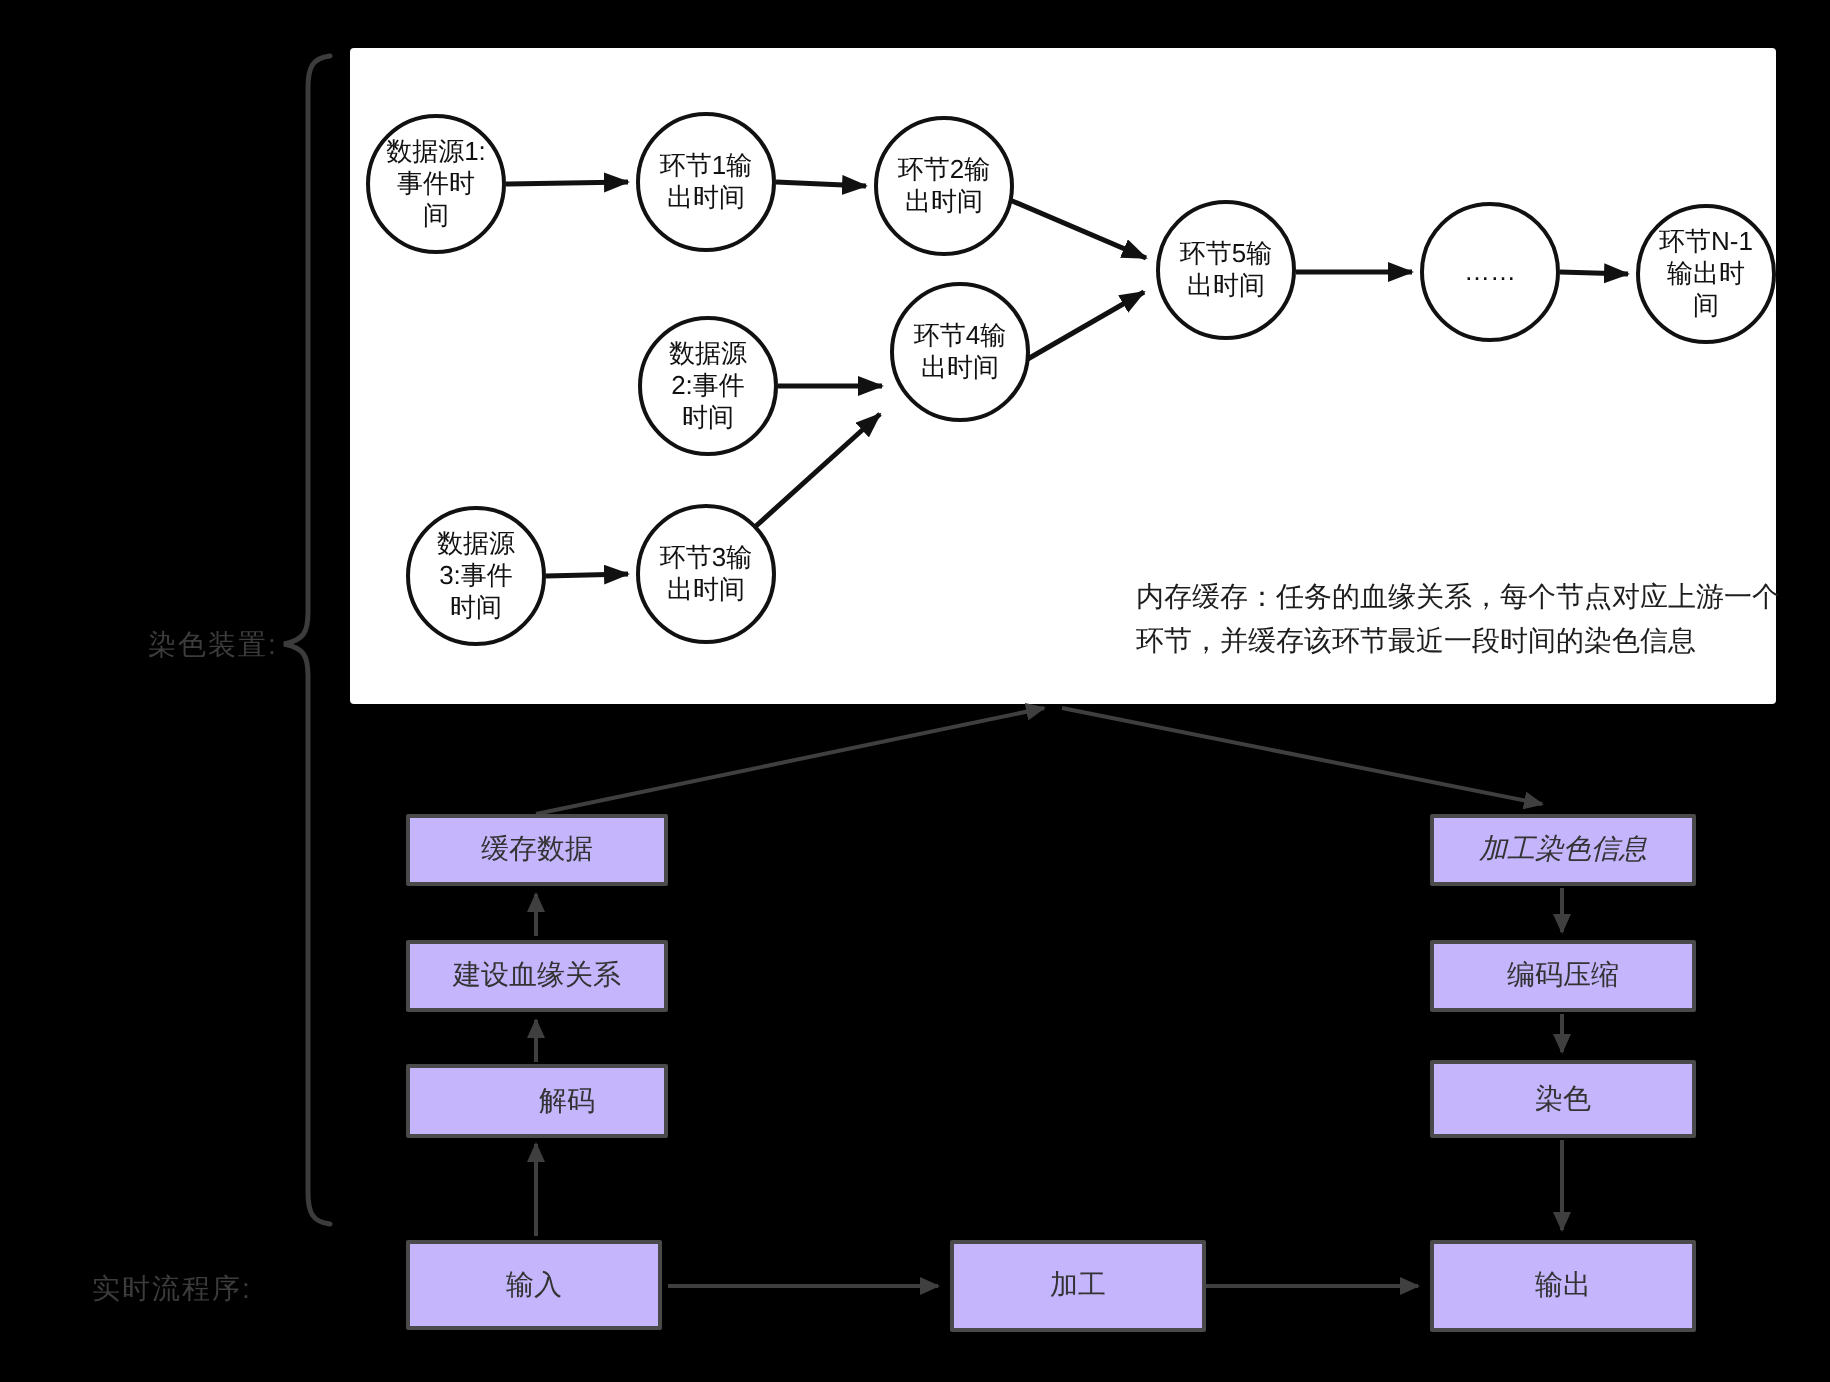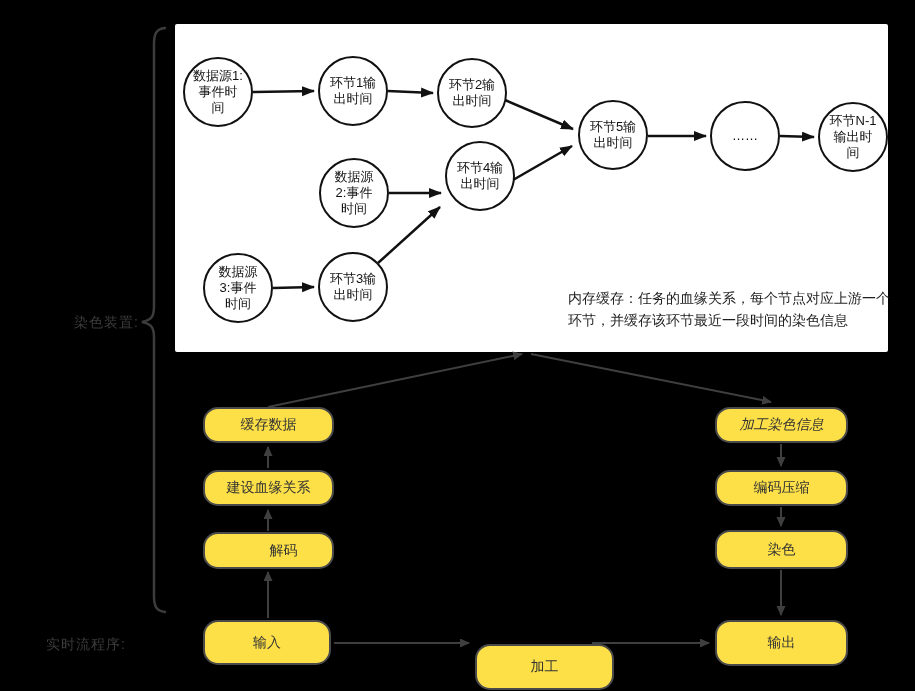--- a/index.html
+++ b/index.html
@@ -45,23 +45,23 @@
     text-align: center;
     font-size: 13px;
     line-height: 1.22;
     color: #111111;
     white-space: pre-line;
     z-index: 3;
   }
   .box {
     position: absolute;
     box-sizing: border-box;
-    background: #fde047;
+    background: #c4b5fd;
     border: 2px solid #4a4a4a;
-    border-radius: 15px;
+    border-radius: 1px;
     display: flex;
     align-items: center;
     justify-content: center;
     text-align: center;
     font-size: 14px;
     color: #333333;
     z-index: 3;
   }
   .note {
     position: absolute;
@@ -154,21 +154,21 @@
 输出时
 间</div>
 
   <div class="note">内存缓存：任务的血缘关系，每个节点对应上游一个
 环节，并缓存该环节最近一段时间的染色信息</div>
 
   <div class="box" style="left:203px; top:407px; width:131px; height:36px;">缓存数据</div>
   <div class="box" style="left:203px; top:470px; width:131px; height:36px;">建设血缘关系</div>
   <div class="box" style="left:203px; top:532px; width:131px; height:37px;padding-left:30px;">解码</div>
   <div class="box" style="left:203px; top:620px; width:128px; height:45px;">输入</div>
-  <div class="box" style="left:475px; top:620px; width:139px; height:46px;margin-top:24px;">加工</div>
+  <div class="box" style="left:475px; top:620px; width:128px; height:46px;">加工</div>
   <div class="box" style="left:715px; top:620px; width:133px; height:46px;text-align:right;">输出</div>
   <div class="box" style="left:715px; top:407px; width:133px; height:36px;font-style:italic;">加工染色信息</div>
   <div class="box" style="left:715px; top:470px; width:133px; height:36px;">编码压缩</div>
   <div class="box" style="left:715px; top:530px; width:133px; height:39px;">染色</div>
 
   <div class="side-label dye">染色装置:</div>
   <div class="side-label rt">实时流程序:</div>
 
 </div>
 

